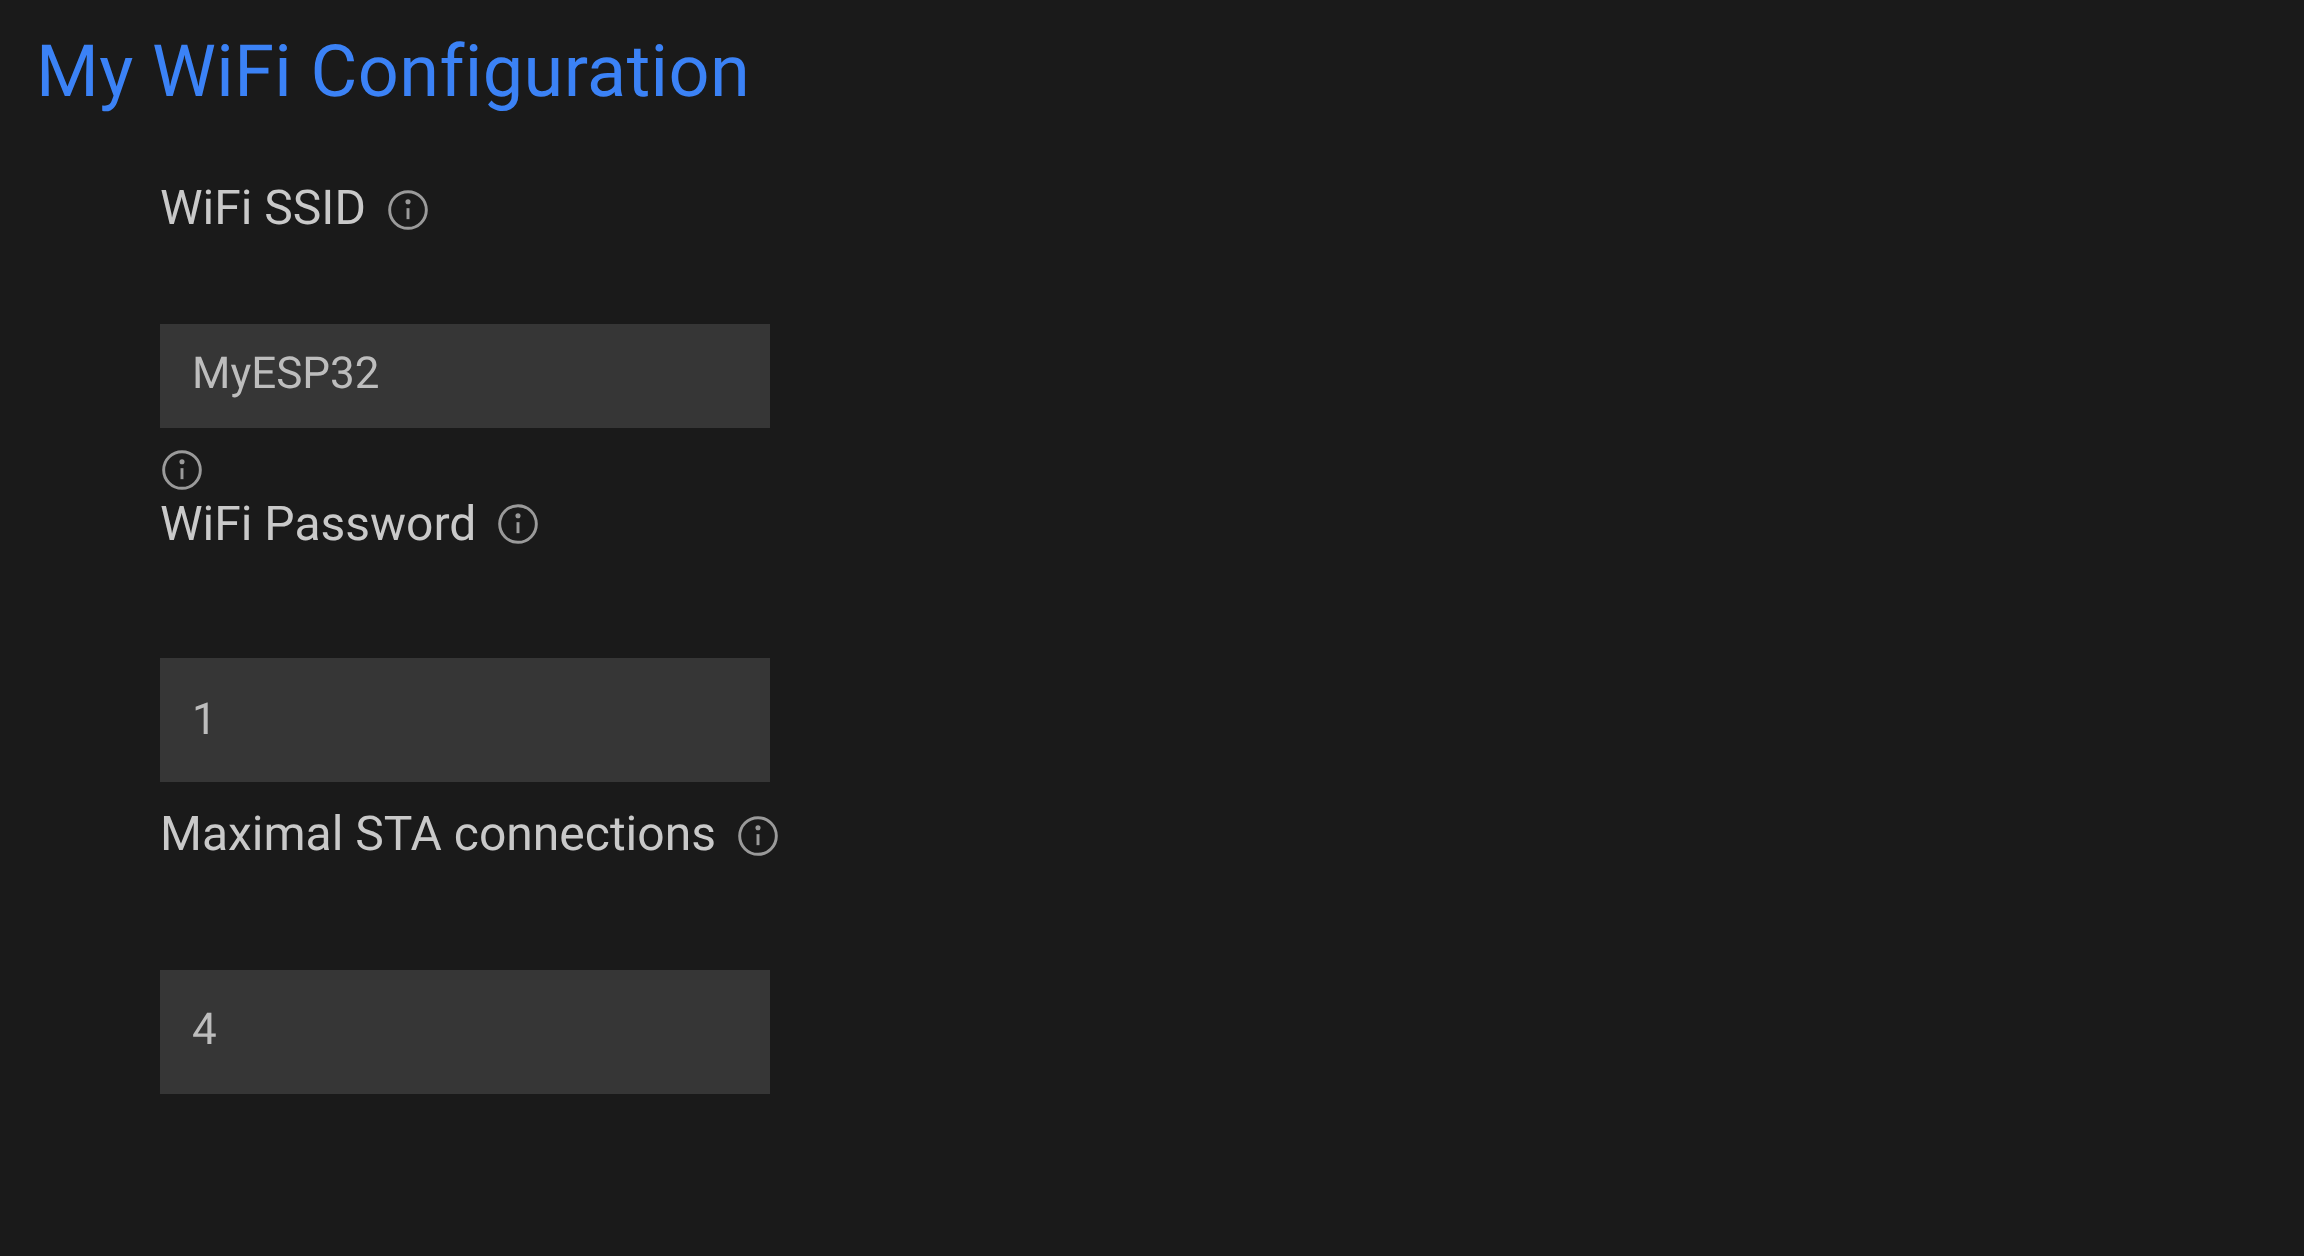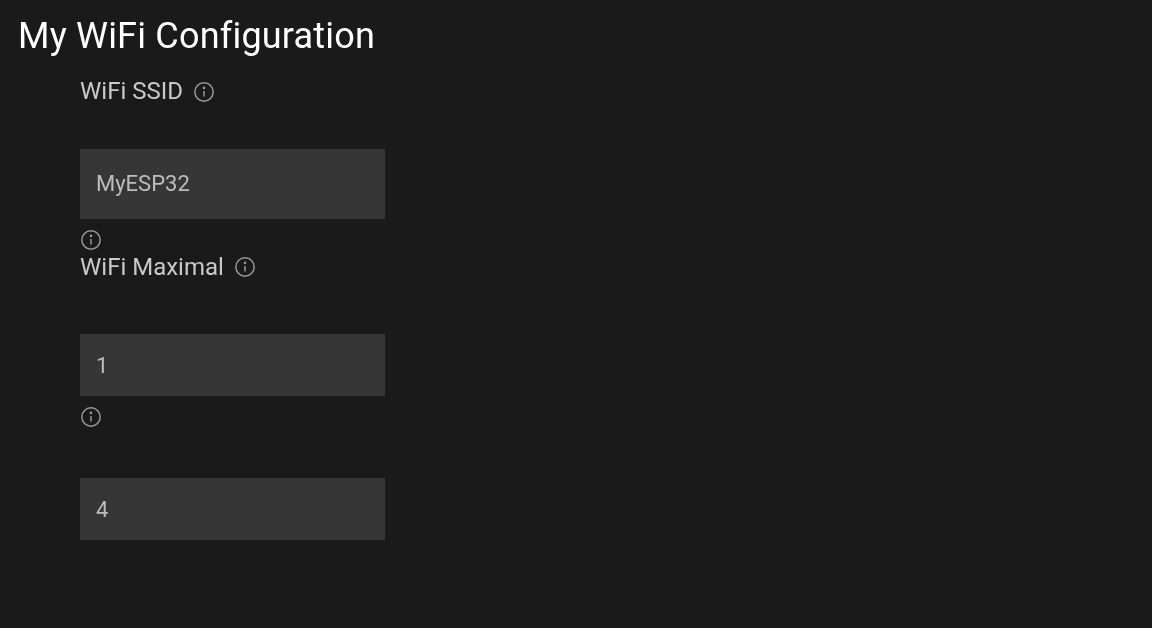--- a/index.html
+++ b/index.html
@@ -11,21 +11,21 @@
       background: #1a1a1a;
       color: #c9c9c9;
       font-family: -apple-system, BlinkMacSystemFont, "Segoe UI", Roboto, Helvetica, Arial, sans-serif;
       width: 1152px;
       height: 628px;
       overflow: hidden;
     }
     .page-title {
       font-size: 36px;
       font-weight: 400;
-      color: #ffffff;
+      color: #3b82f6;
       padding: 15px 18px 0 18px;
       letter-spacing: 0.2px;
     }
     .form-container {
       padding-left: 80px;
       padding-top: 15px;
     }
     .form-group {
       margin-bottom: 0;
     }
@@ -51,21 +51,21 @@
       width: 22px;
       height: 22px;
     }
     .text-input {
       background: #363636;
       border: none;
       color: #bdbdbd;
       font-size: 22px;
       padding: 18px 16px;
       width: 305px;
-      height: 70px;
+      height: 52px;
       outline: none;
       font-family: inherit;
       margin-top: 40px;
       margin-bottom: 10px;
       display: block;
     }
     .num-input {
       background: #363636;
       border: none;
       color: #bdbdbd;
@@ -73,21 +73,21 @@
       padding: 18px 16px;
       width: 305px;
       height: 62px;
       outline: none;
       font-family: inherit;
       margin-top: 50px;
       margin-bottom: 10px;
       display: block;
     }
     .first-label {
-      margin-top: 3px;
+      margin-top: 16px;
     }
   </style>
 </head>
 <body>
 
 <h1 class="page-title">My WiFi Configuration</h1>
 
 <div class="form-container">
 
   <div class="form-group">
@@ -111,34 +111,35 @@
           <circle cx="12" cy="12" r="10"></circle>
           <line x1="12" y1="11" x2="12" y2="17"></line>
           <circle cx="12" cy="7.5" r="0.6" fill="#9a9a9a"></circle>
         </svg>
       </span>
     </div>
   </div>
 
   <div class="form-group">
     <div class="label-row">
-      <span class="field-label">WiFi Maximal</span>
+      <span class="field-label">WiFi Password</span>
       <span class="info-icon">
         <svg viewBox="0 0 24 24" fill="none" stroke="#9a9a9a" stroke-width="1.6">
           <circle cx="12" cy="12" r="10"></circle>
           <line x1="12" y1="11" x2="12" y2="17"></line>
           <circle cx="12" cy="7.5" r="0.6" fill="#9a9a9a"></circle>
         </svg>
       </span>
     </div>
     <input type="text" class="num-input" value="1" style="">
   </div>
 
   <div class="form-group">
     <div class="label-row">
+      <span class="field-label">Maximal STA connections</span>
       <span class="info-icon">
         <svg viewBox="0 0 24 24" fill="none" stroke="#9a9a9a" stroke-width="1.6">
           <circle cx="12" cy="12" r="10"></circle>
           <line x1="12" y1="11" x2="12" y2="17"></line>
           <circle cx="12" cy="7.5" r="0.6" fill="#9a9a9a"></circle>
         </svg>
       </span>
     </div>
     <input type="text" class="num-input" value="4" style="">
   </div>

